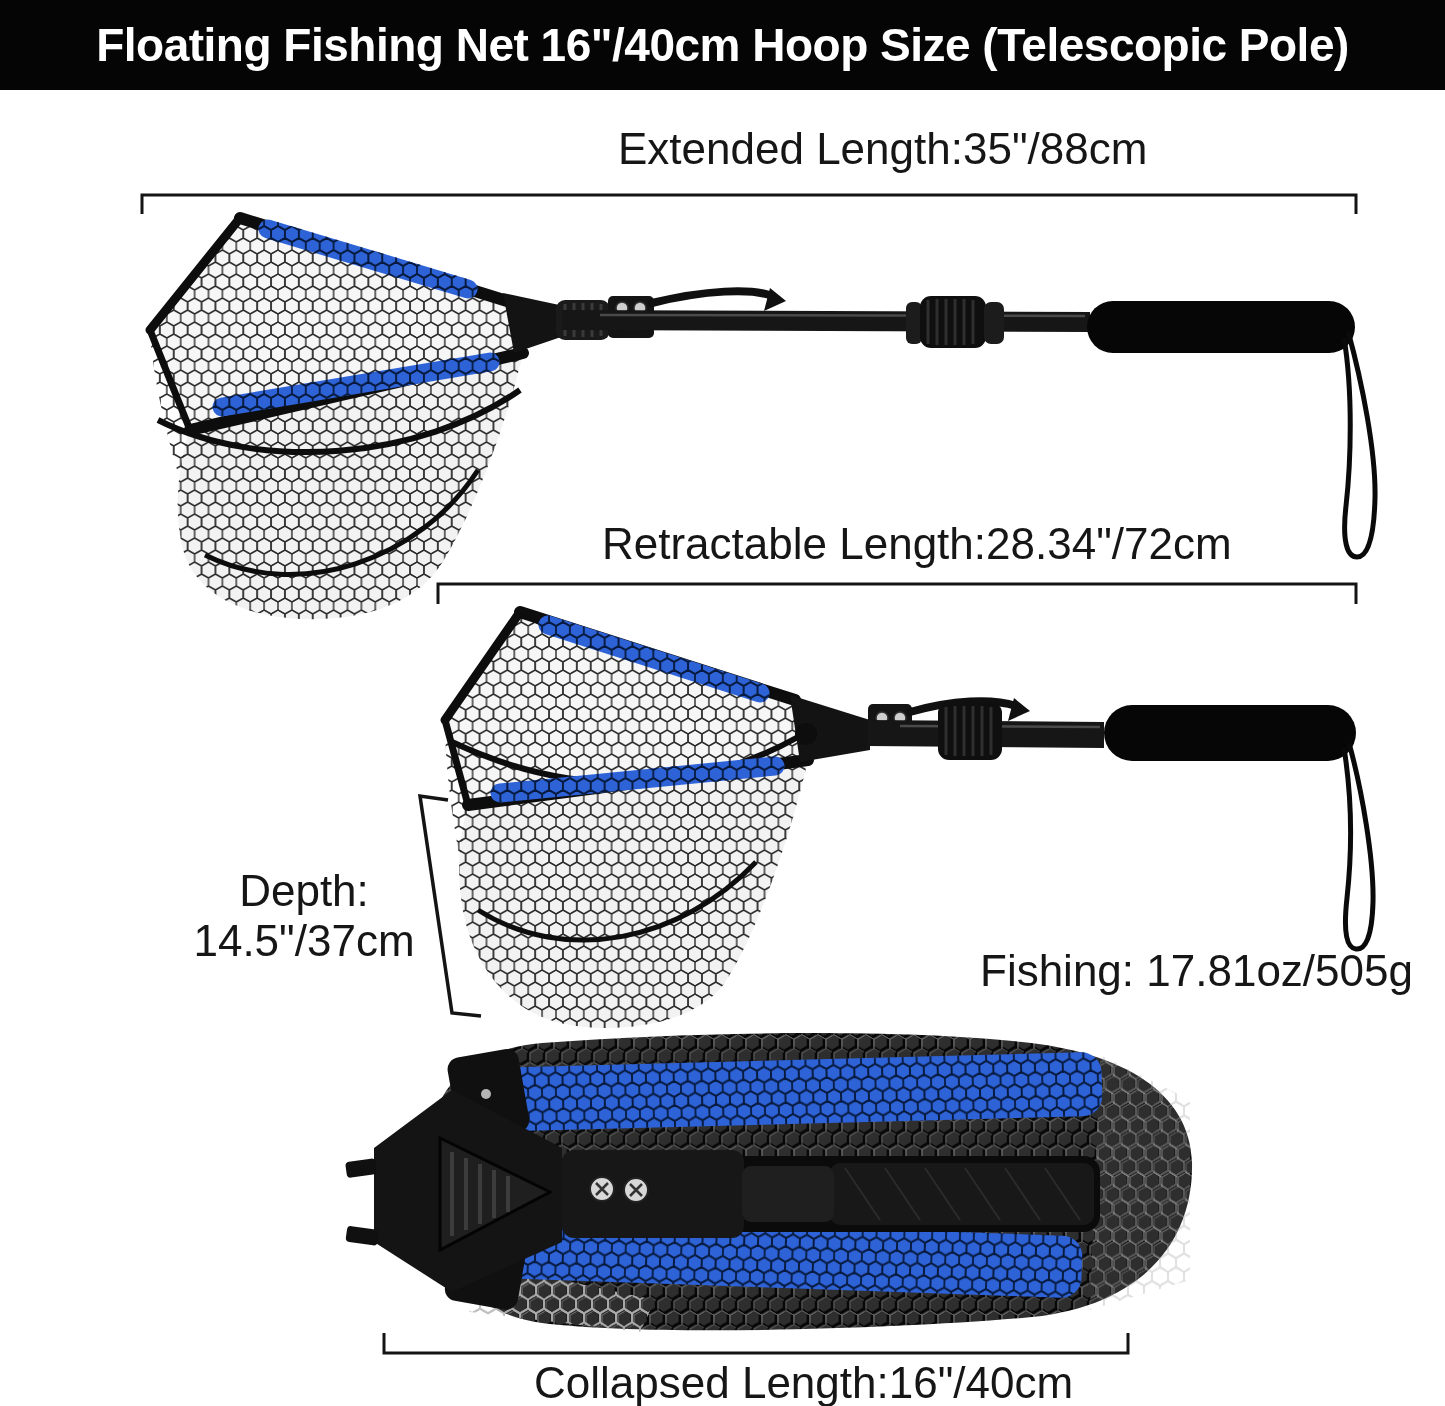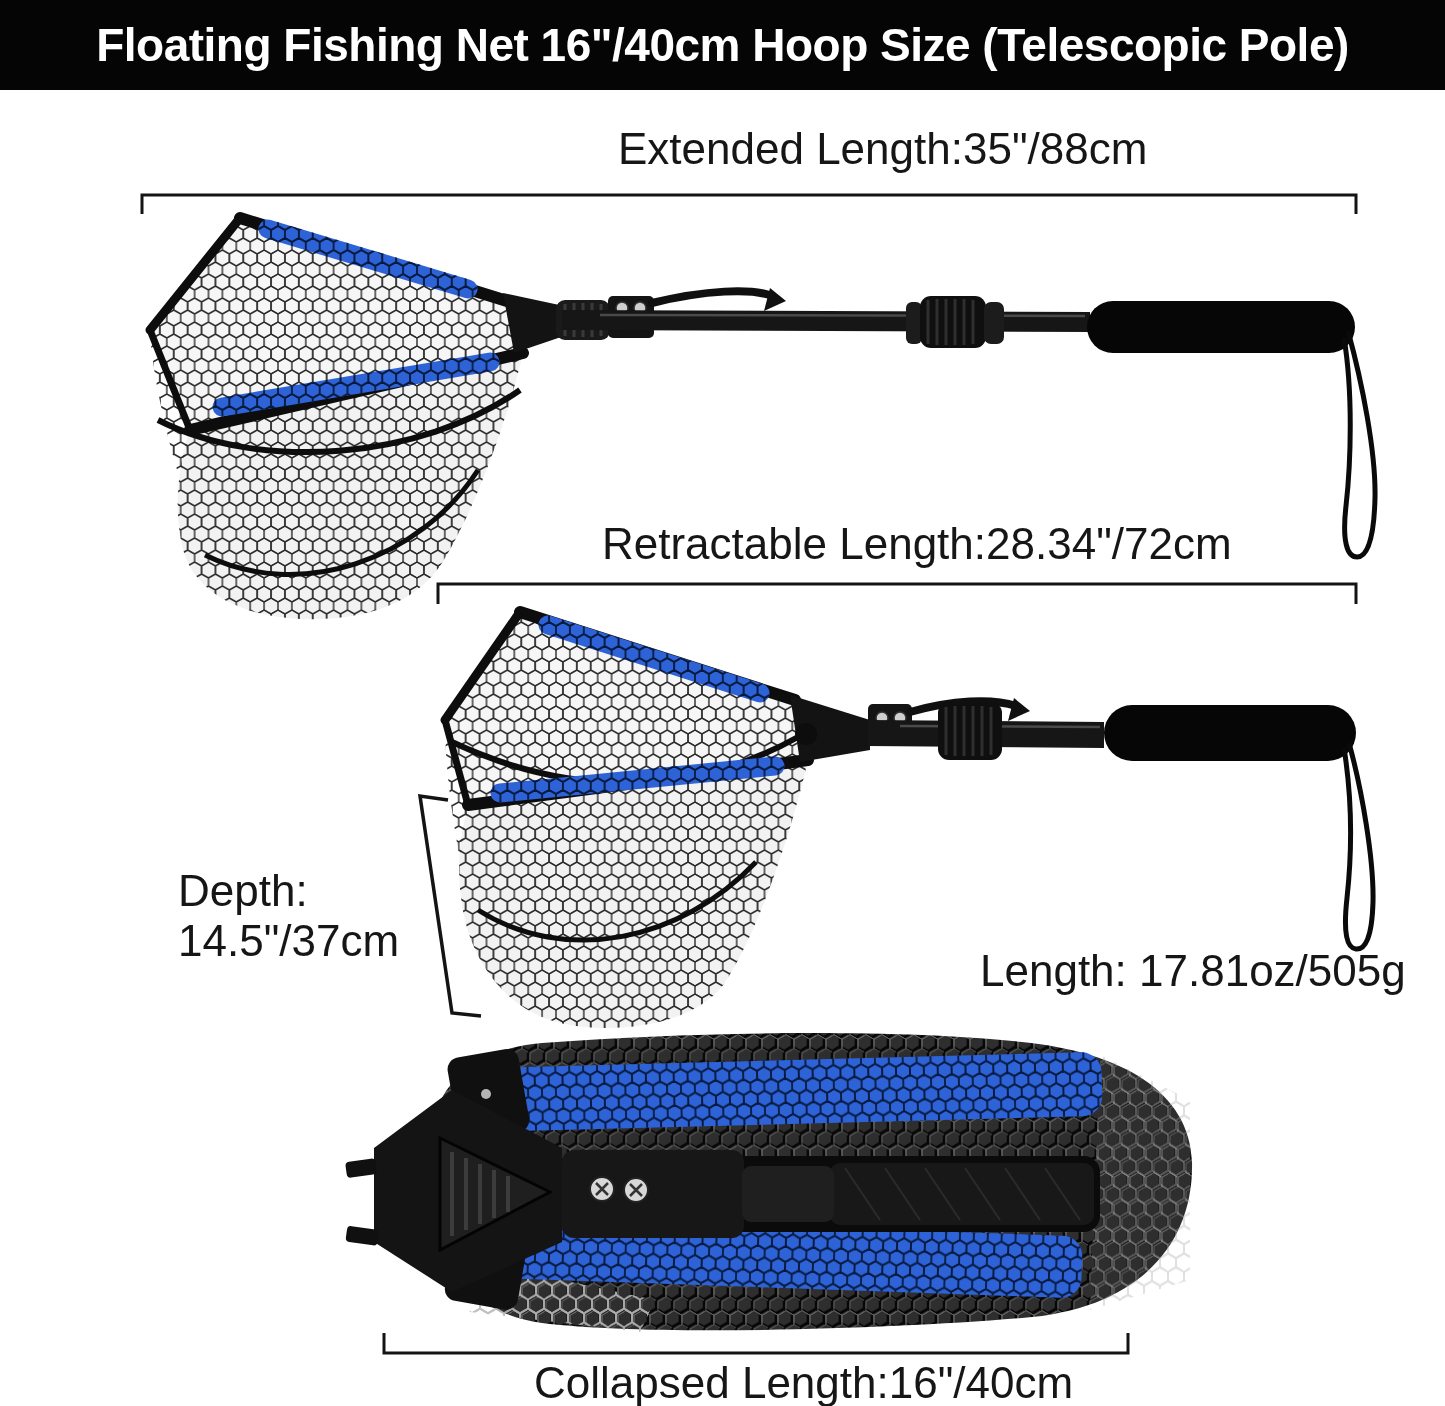--- a/index.html
+++ b/index.html
@@ -14,21 +14,21 @@
     position:absolute;left:0;top:0;width:1445px;height:90px;
     background:#050505;display:flex;align-items:center;justify-content:center;
   }
   .header-bar .title{
     color:#ffffff;font-size:46px;font-weight:bold;white-space:nowrap;
     letter-spacing:-0.5px;
   }
   .note{
     position:absolute;color:#161616;font-size:44px;white-space:nowrap;
   }
-  .note-center{text-align:left;white-space:normal;}
+  .note-center{text-align:center;white-space:normal;}
   #gfx{position:absolute;left:0;top:0;}
 </style>
 </head>
 <body>
 
 <div id="stage">
 
   <svg id="gfx" width="1445" height="1406" viewBox="0 0 1445 1406">
     <defs>
 
@@ -259,16 +259,16 @@
     <div class="title">Floating Fishing Net 16"/40cm Hoop Size (Telescopic Pole)</div>
   </div>
 
   <div class="note" style="left:618px;top:124px;">Extended Length:35"/88cm</div>
 
   <div class="note" style="left:602px;top:519px;">Retractable Length:28.34"/72cm</div>
 
   <div class="note note-center" style="left:178px;top:866px;width:252px;"><span>Depth:</span><br>
        <span>14.5"/37cm</span></div>
 
-  <div class="note" style="left:980px;top:946px;">Length: 17.81oz/505g</div>
+  <div class="note" style="left:980px;top:946px;">Fishing: 17.81oz/505g</div>
 
   <div class="note" style="left:534px;top:1358px;">Collapsed Length:16"/40cm</div>
 </div>
 
 </body></html>

